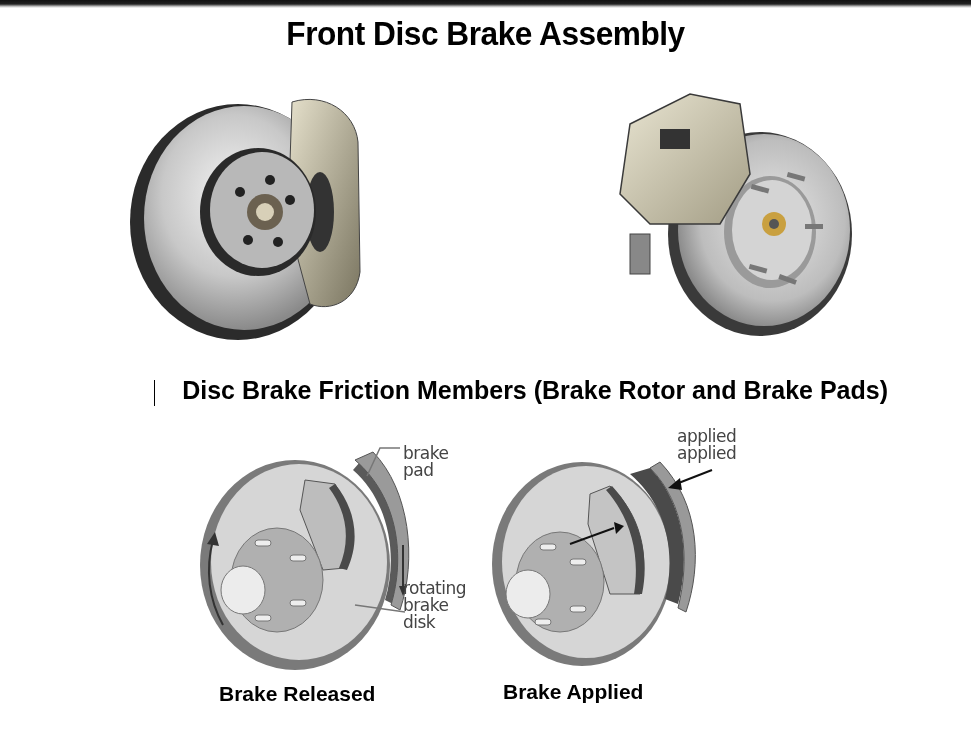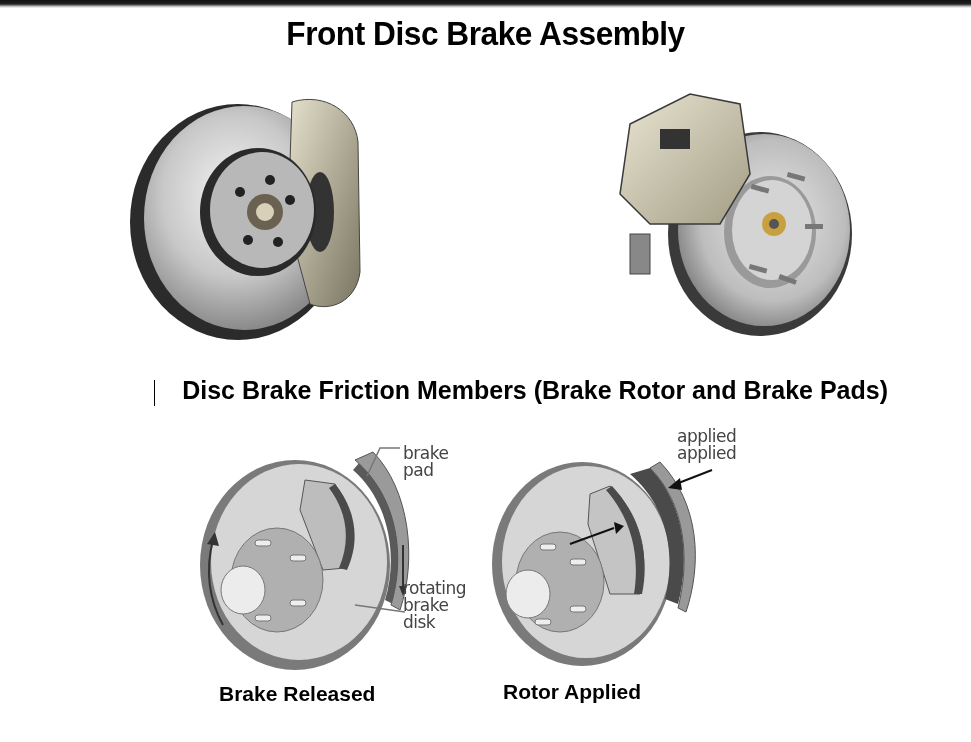--- a/index.html
+++ b/index.html
@@ -150,13 +150,13 @@
   <line x1="222" y1="26" x2="186" y2="40" stroke="#111" stroke-width="2"></line>
   <polygon points="190,34 178,44 192,46" fill="#111"></polygon>
 </svg>
 
 <div class="label" style="left:677px; top:428px;">
   <div>applied</div>
   <div>applied</div>
 </div>
 
 <div class="caption" style="left:211px; top:682px;margin-left:8px;">Brake Released</div>
-<div class="caption" style="left:503px; top:680px;">Rotor Applied</div>
+<div class="caption" style="left:503px; top:680px;">Brake Applied</div>
 
 </body></html>

